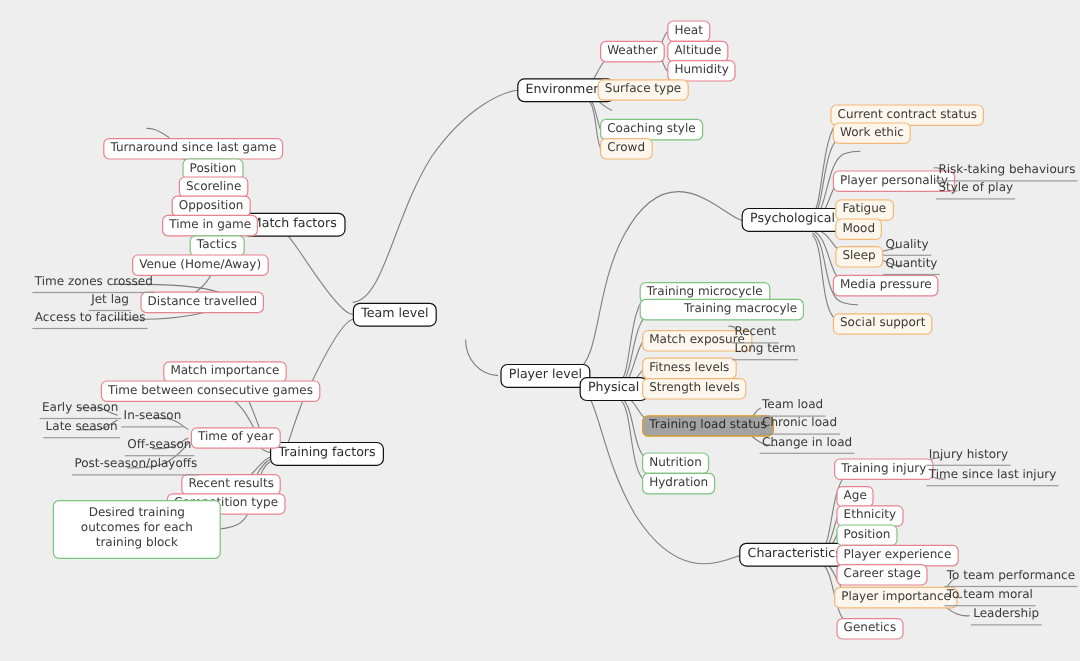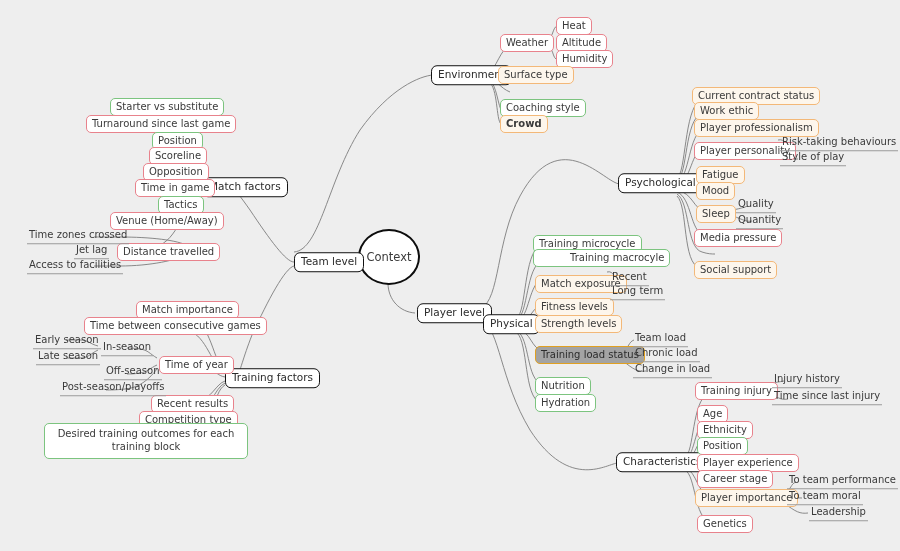--- a/index.html
+++ b/index.html
@@ -181,23 +181,20 @@
 
       <path d="M769,384 C778,382 778,382 784,381"></path>
       <path d="M769,393 C780,399 782,400 788,399"></path>
 
       <path d="M784,492 C792,490 790,484 796,482"></path>
       <path d="M784,497 C794,497 796,498 802,498"></path>
       <path d="M784,503 C796,512 800,514 808,513"></path>
     </g>
   </svg>
 
-  <div class="node root" style="left:358px; top:257px; width:62px; height:56px; transform:translateY(-50%);">
-    <span>Context</span>
-  </div>
 
   <div class="node hub" style="left:294px; top:262px;">
     <span>Team level</span>
   </div>
   <div class="node hub" style="left:417px; top:313px;">
     <span>Player level</span>
   </div>
 
   <div class="node hub" style="left:431px; top:75px;">
     <span>Environment</span>
@@ -229,27 +226,24 @@
   </div>
   <div class="node box red" style="left:556px; top:59px;">
     <span>Humidity</span>
   </div>
   <div class="node box orange" style="left:498px; top:75px;">
     <span>Surface type</span>
   </div>
   <div class="node box green" style="left:500px; top:108px;">
     <span>Coaching style</span>
   </div>
-  <div class="node box orange" style="left:500px; top:124px;font-weight:bold;">
+  <div class="node box orange" style="left:500px; top:124px;">
     <span>Crowd</span>
   </div>
 
-  <div class="node box green" style="left:110px; top:107px;">
-    <span>Starter vs substitute</span>
-  </div>
   <div class="node box red" style="left:86px; top:124px;">
     <span>Turnaround since last game</span>
   </div>
   <div class="node box green" style="left:152px; top:141px;">
     <span>Position</span>
   </div>
   <div class="node box red" style="left:149px; top:156px;">
     <span>Scoreline</span>
   </div>
   <div class="node box red" style="left:143px; top:172px;">
@@ -285,21 +279,21 @@
   </div>
   <div class="node box red" style="left:159px; top:365px;">
     <span>Time of year</span>
   </div>
   <div class="node box red" style="left:151px; top:404px;">
     <span>Recent results</span>
   </div>
   <div class="node box red" style="left:139px; top:420px;">
     <span>Competition type</span>
   </div>
-  <div class="node box green twoline" style="left:44px; top:441px; width:204px;">
+  <div class="node box green twoline" style="left:44px; top:441px; width:140px;">
     <span>Desired training outcomes for each training block</span>
   </div>
   <div class="node plain" style="left:101px; top:349px;">
     <span>In-season</span>
   </div>
   <div class="node plain" style="left:104px; top:373px;">
     <span>Off-season</span>
   </div>
   <div class="node plain" style="left:60px; top:389px;">
     <span>Post-season/playoffs</span>
@@ -310,23 +304,20 @@
   <div class="node plain" style="left:36px; top:358px;">
     <span>Late season</span>
   </div>
 
   <div class="node box orange" style="left:692px; top:96px;">
     <span>Current contract status</span>
   </div>
   <div class="node box orange" style="left:694px; top:111px;">
     <span>Work ethic</span>
   </div>
-  <div class="node box orange" style="left:694px; top:128px;">
-    <span>Player professionalism</span>
-  </div>
   <div class="node box red" style="left:694px; top:151px;">
     <span>Player personality</span>
   </div>
   <div class="node box orange" style="left:696px; top:175px;">
     <span>Fatigue</span>
   </div>
   <div class="node box orange" style="left:696px; top:191px;">
     <span>Mood</span>
   </div>
   <div class="node box orange" style="left:696px; top:214px;">

